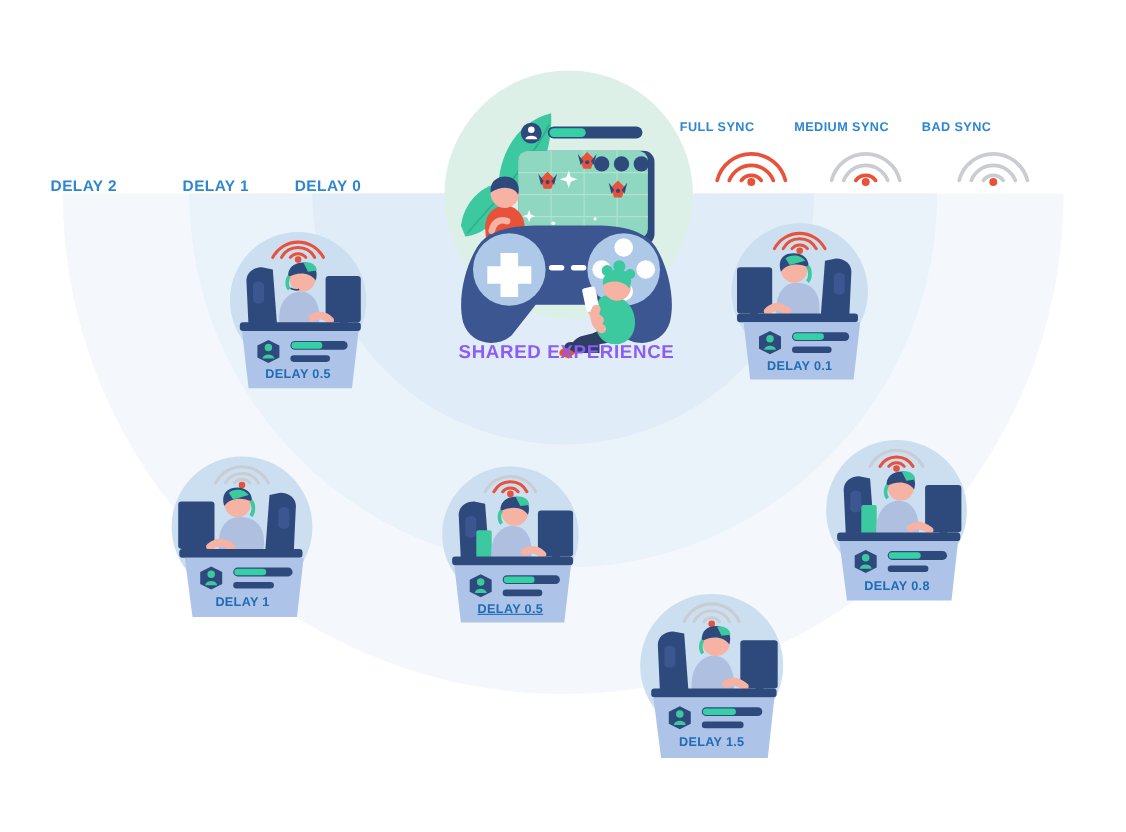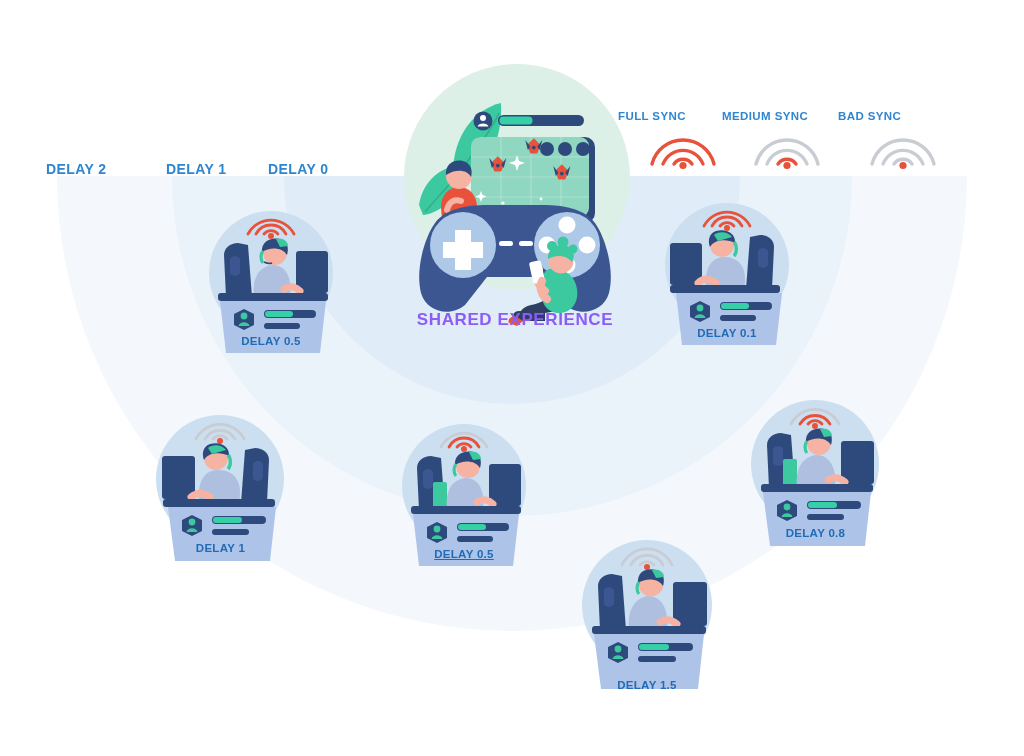--- a/index.html
+++ b/index.html
@@ -460,16 +460,16 @@
       <g>
         <path d="M26 113 L136 113 L130 168 L33 168 Z" fill="#aec3e8"></path>
         <path d="M50 121 L60 126 L60 137 L50 142 L40 137 L40 126 Z" fill="#2e4a7d"></path>
         <circle cx="50" cy="128" r="3.4" fill="#3cc9a0"></circle>
         <path d="M44.5 138 C45.5 133 54.5 133 55.5 138 Z" fill="#3cc9a0"></path>
         <rect x="70" y="122" width="55" height="8" rx="4" fill="#2e4a7d"></rect>
         <rect x="71" y="123" width="30" height="6" rx="3" fill="#35d0a5"></rect>
         <rect x="70" y="135" width="38" height="6" rx="3" fill="#2e4a7d"></rect>
       </g>
     </svg>
-    <div class="node-label" style="top:148px;margin-top:10px;">DELAY 1.5</div>
+    <div class="node-label" style="top:148px;">DELAY 1.5</div>
   </div>
 
 </div>
 
 </body></html>

